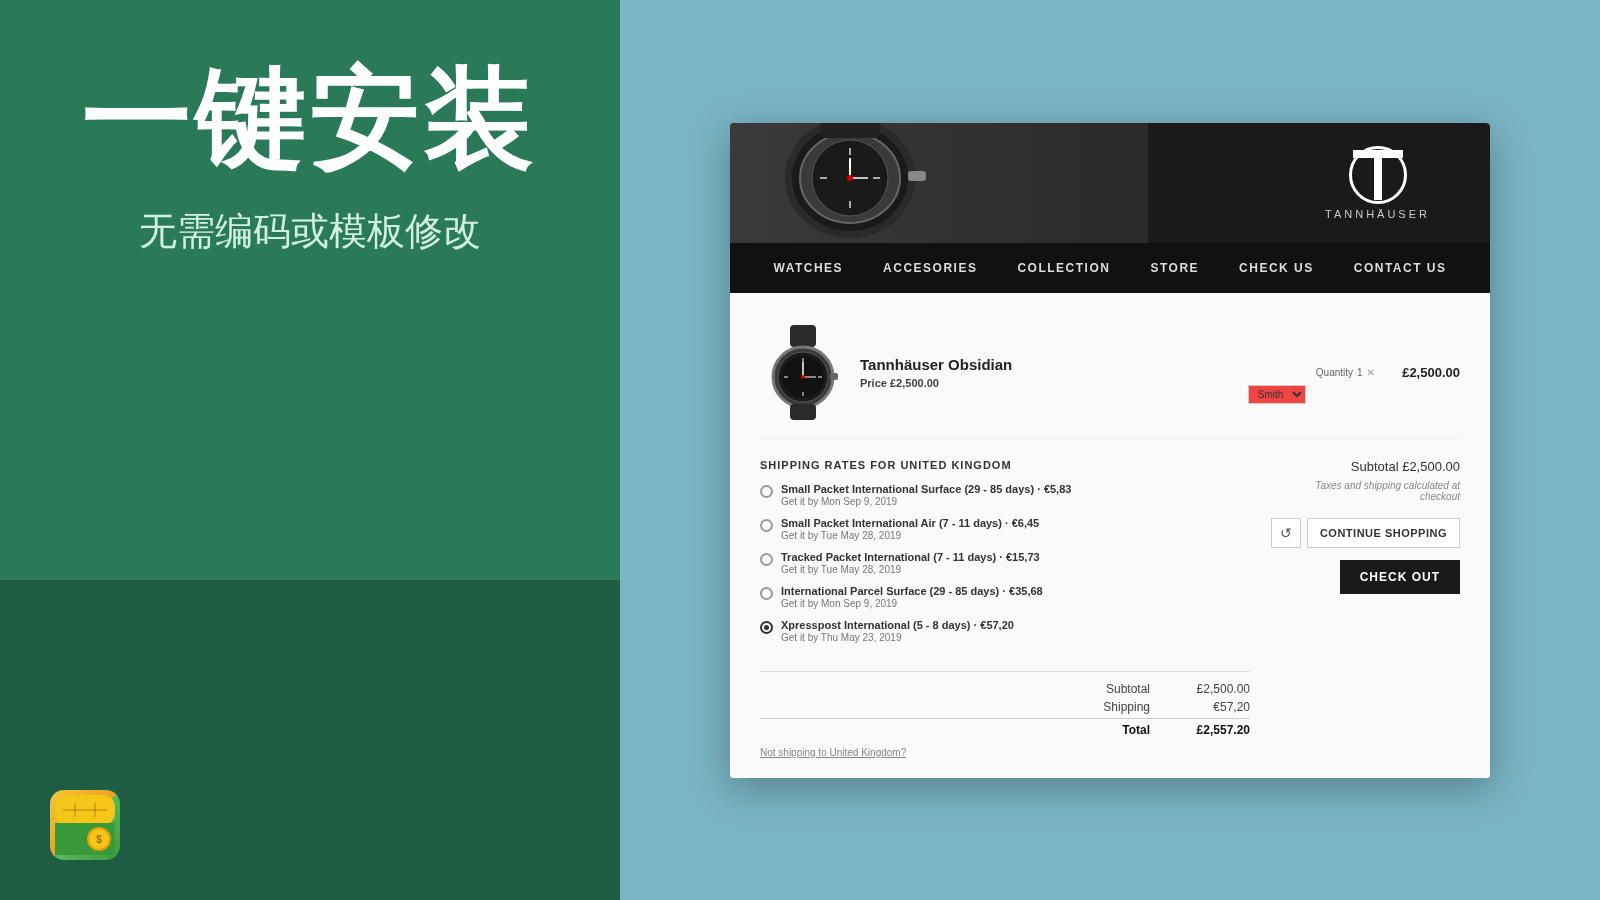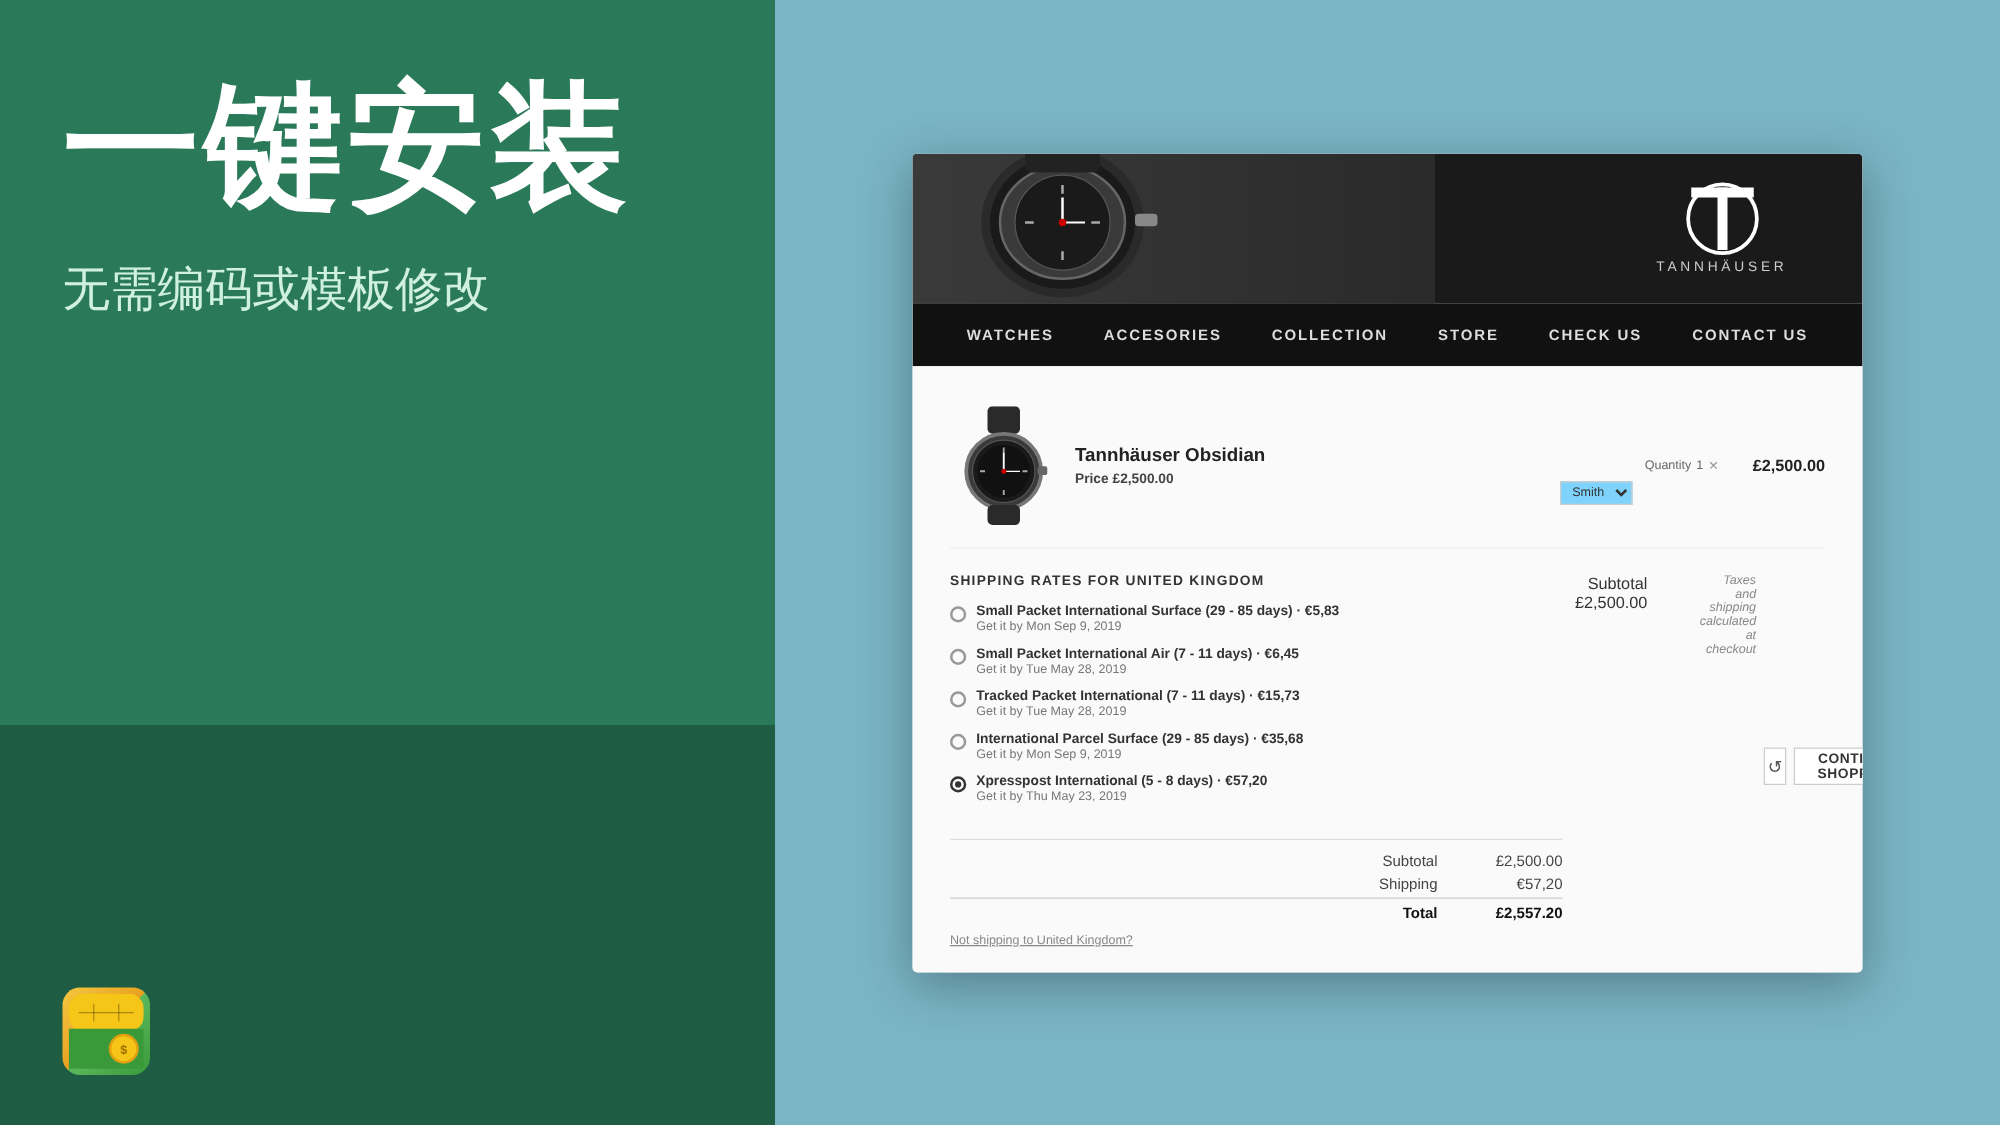--- a/index.html
+++ b/index.html
@@ -33,20 +33,21 @@
       top: 580px; left: 0;
     }
     .left-content {
       position: absolute;
       top: 0; left: 0;
       width: 620px;
       height: 900px;
       padding: 60px 50px 40px 50px;
       display: flex;
       flex-direction: column;
+      text-align: center;
     }
     .main-title {
       font-size: 110px;
       font-weight: 900;
       color: #ffffff;
       line-height: 1.05;
       letter-spacing: 4px;
       margin-bottom: 30px;
       font-family: 'Arial Black', Arial, sans-serif;
     }
@@ -233,21 +234,21 @@
     .product-controls {
       display: flex;
       align-items: center;
       gap: 10px;
       margin-left: auto;
     }
     .variant-select {
       font-size: 10px;
       border: 1px solid #ccc;
       padding: 2px 5px;
-      background: #7dd3fc;
+      background: #ef4444;
       color: #333;
       margin-top: 43px;
     }
     .quantity-control {
       display: flex;
       align-items: center;
       font-size: 10px;
       color: #666;
       gap: 4px;
     }
@@ -315,21 +316,22 @@
       display: flex;
       gap: 10px;
     }
     .cart-left-col {
       flex: 1;
     }
     .cart-right-col {
       width: 200px;
       flex-shrink: 0;
       display: flex;
-      flex-direction: row;
+      flex-direction: column;
+      align-items: flex-end;
       padding-top: 10px;
       gap: 6px;
     }
     .subtotal-line {
       font-size: 13px;
       color: #333;
       text-align: right;
     }
     .tax-note {
       font-size: 10px;

